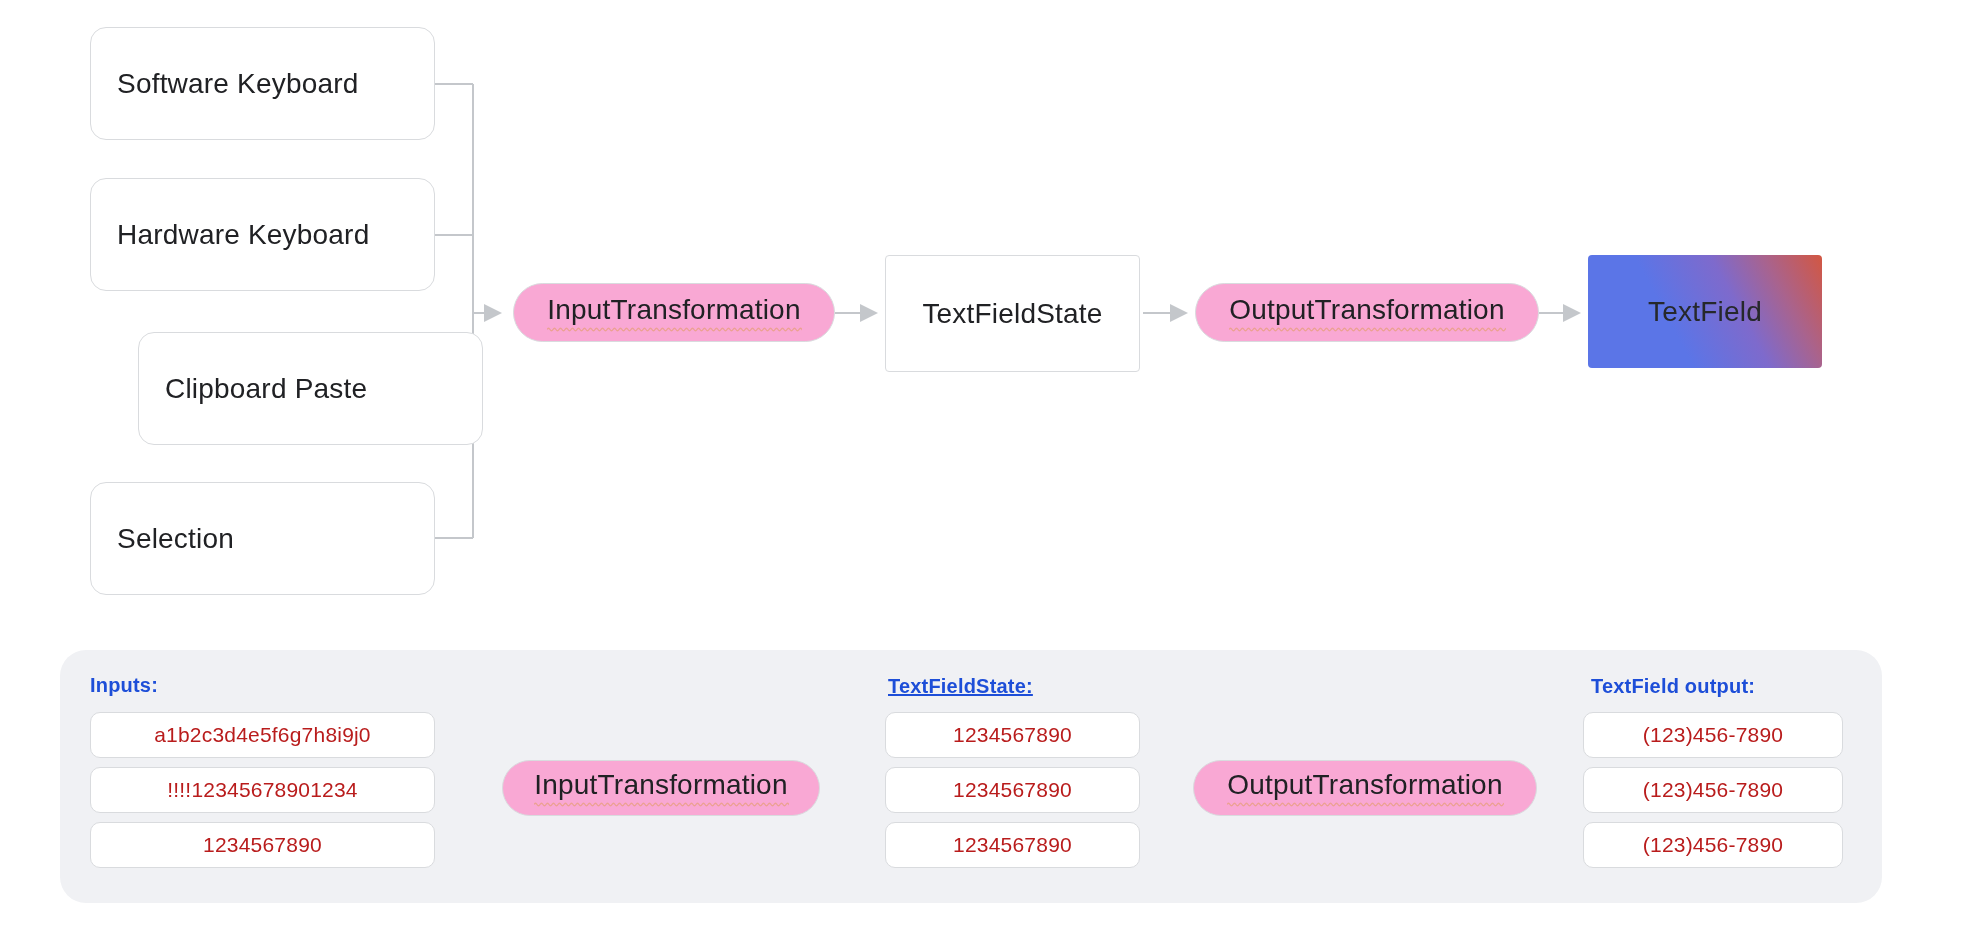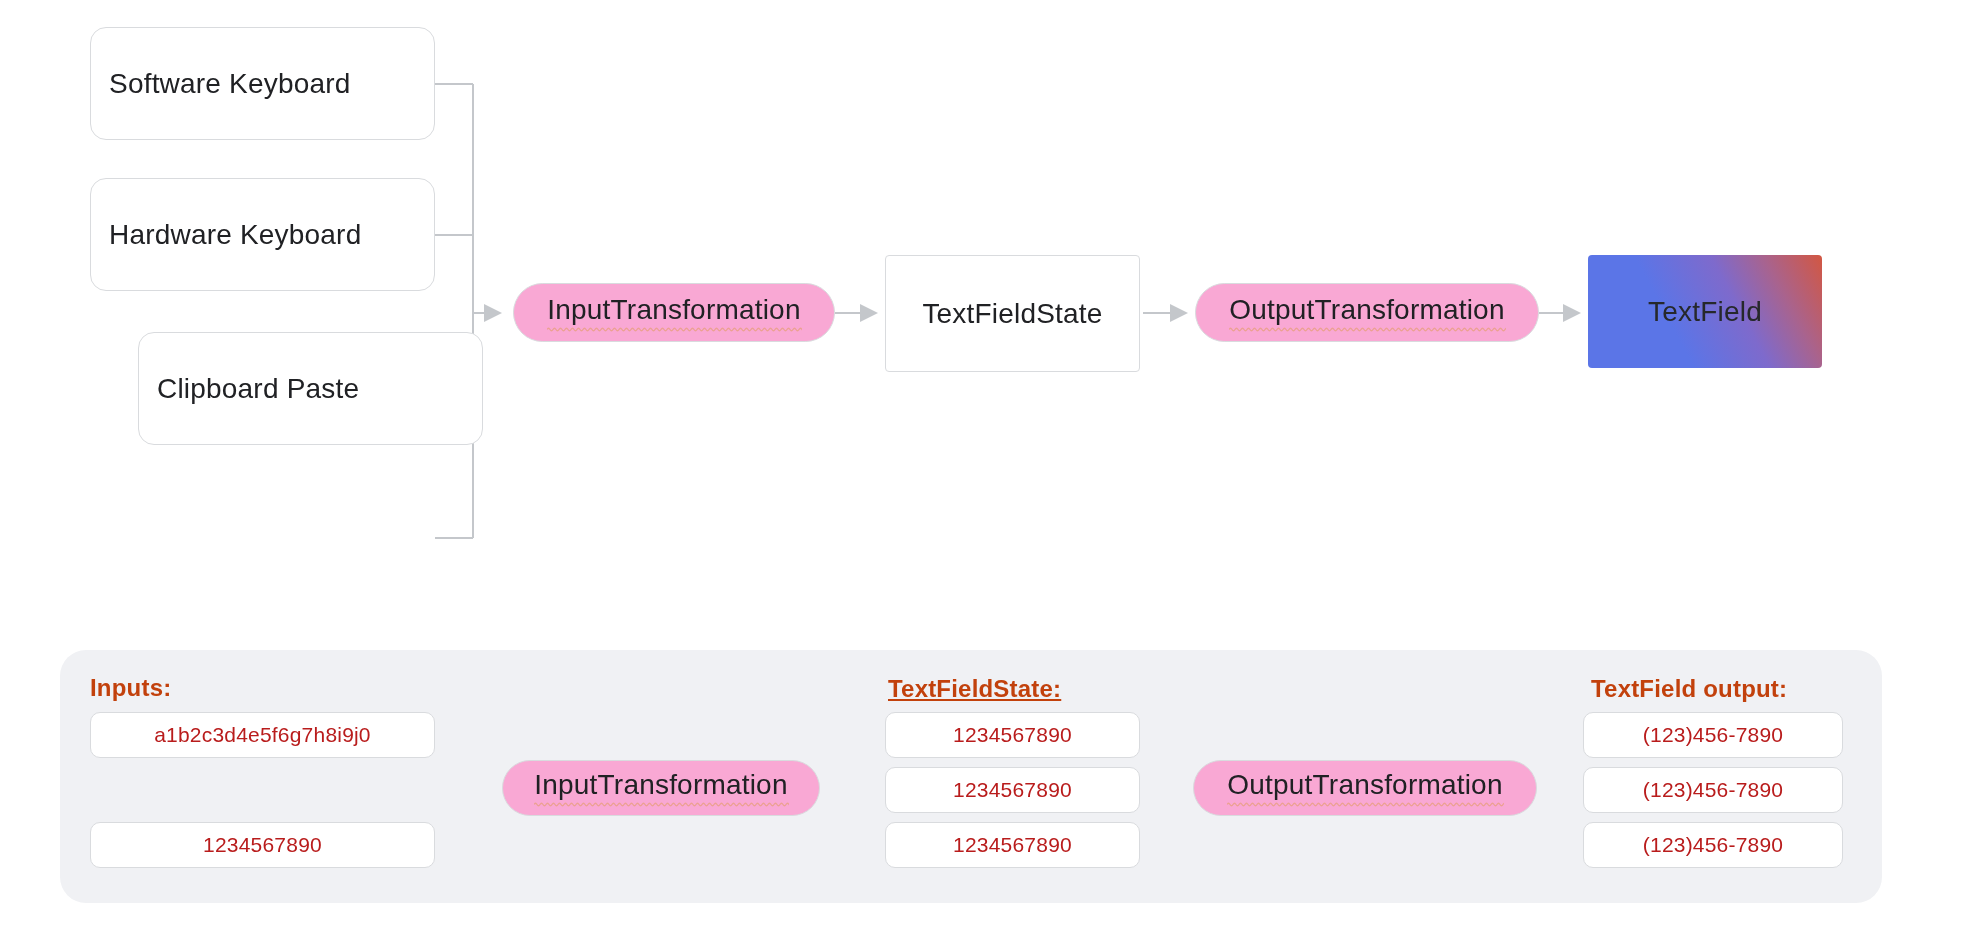--- a/index.html
+++ b/index.html
@@ -10,21 +10,21 @@
   }
   .layer{position:absolute;left:0;top:0;width:1967px;height:945px;}
   svg.connectors{position:absolute;left:0;top:0;pointer-events:none;}
 
   .node{
     position:absolute;background:#ffffff;
     border:1.5px solid #d9dbde;box-sizing:border-box;
   }
   .src{
     left:90px;width:345px;height:113px;border-radius:16px;
-    display:flex;align-items:center;padding-left:18px;
+    display:flex;align-items:center;padding-left:26px;
     font-size:28px;letter-spacing:.2px;
   }
   .rect-node{
     border-radius:4px;display:flex;align-items:center;justify-content:center;
     font-size:28px;letter-spacing:.2px;
   }
   .pill{
     position:absolute;background:#f9a8d4;border:1.5px solid #d9dbde;box-sizing:border-box;
     display:flex;flex-direction:column;align-items:center;justify-content:center;
     font-size:28px;letter-spacing:.2px;
@@ -34,21 +34,21 @@
   .gradient-node{
     border:none;color:#26282b;
     background:linear-gradient(62deg,#5b75e7 0%,#5b75e7 36%,#7e6acc 62%,#a9638d 80%,#d25742 100%);
   }
 
   .panel{
     position:absolute;left:60px;top:650px;width:1822px;height:253px;
     background:#f0f1f4;border-radius:26px;
   }
   .col-label{
-    position:absolute;font-size:24px;font-weight:bold;letter-spacing:.2px;color:#c2410c;
+    position:absolute;font-size:20px;font-weight:bold;letter-spacing:.2px;color:#1d4ed8;
   }
   .value-box{
     position:absolute;background:#ffffff;border:1.5px solid #d9dbde;box-sizing:border-box;
     border-radius:10px;height:46px;
     display:flex;align-items:center;justify-content:center;
     font-size:21px;color:#b91c1c;letter-spacing:.2px;
   }
   .pill-small{font-size:28px;}
 </style>
 </head>
@@ -101,20 +101,23 @@
 
   <div class="node src" style="top:27px;">
     <span>Software Keyboard</span>
   </div>
   <div class="node src" style="top:178px;">
     <span>Hardware Keyboard</span>
   </div>
   <div class="node src" style="top:332px;margin-left:48px;">
     <span>Clipboard Paste</span>
   </div>
+  <div class="node src" style="top:482px;">
+    <span>Selection</span>
+  </div>
 
   <div class="pill" style="left:513px;top:283px;width:322px;height:59px;border-radius:30px;">
     <span class="pill-label">InputTransformation</span>
   <svg width="255" height="5" class="squiggle">
         <path d="M0,2.5 q1.5,-2.5 3,0 q1.5,2.5 3,0 q1.5,-2.5 3,0 q1.5,2.5 3,0 q1.5,-2.5 3,0 q1.5,2.5 3,0 q1.5,-2.5 3,0 q1.5,2.5 3,0 q1.5,-2.5 3,0 q1.5,2.5 3,0 q1.5,-2.5 3,0 q1.5,2.5 3,0 q1.5,-2.5 3,0 q1.5,2.5 3,0 q1.5,-2.5 3,0 q1.5,2.5 3,0 q1.5,-2.5 3,0 q1.5,2.5 3,0 q1.5,-2.5 3,0 q1.5,2.5 3,0 q1.5,-2.5 3,0 q1.5,2.5 3,0 q1.5,-2.5 3,0 q1.5,2.5 3,0 q1.5,-2.5 3,0 q1.5,2.5 3,0 q1.5,-2.5 3,0 q1.5,2.5 3,0 q1.5,-2.5 3,0 q1.5,2.5 3,0 q1.5,-2.5 3,0 q1.5,2.5 3,0 q1.5,-2.5 3,0 q1.5,2.5 3,0 q1.5,-2.5 3,0 q1.5,2.5 3,0 q1.5,-2.5 3,0 q1.5,2.5 3,0 q1.5,-2.5 3,0 q1.5,2.5 3,0 q1.5,-2.5 3,0 q1.5,2.5 3,0 q1.5,-2.5 3,0 q1.5,2.5 3,0 q1.5,-2.5 3,0 q1.5,2.5 3,0 q1.5,-2.5 3,0 q1.5,2.5 3,0 q1.5,-2.5 3,0 q1.5,2.5 3,0 q1.5,-2.5 3,0 q1.5,2.5 3,0 q1.5,-2.5 3,0 q1.5,2.5 3,0 q1.5,-2.5 3,0 q1.5,2.5 3,0 q1.5,-2.5 3,0 q1.5,2.5 3,0 q1.5,-2.5 3,0 q1.5,2.5 3,0 q1.5,-2.5 3,0 q1.5,2.5 3,0 q1.5,-2.5 3,0 q1.5,2.5 3,0 q1.5,-2.5 3,0 q1.5,2.5 3,0 q1.5,-2.5 3,0 q1.5,2.5 3,0 q1.5,-2.5 3,0 q1.5,2.5 3,0 q1.5,-2.5 3,0 q1.5,2.5 3,0 q1.5,-2.5 3,0 q1.5,2.5 3,0 q1.5,-2.5 3,0 q1.5,2.5 3,0 q1.5,-2.5 3,0 q1.5,2.5 3,0 q1.5,-2.5 3,0 q1.5,2.5 3,0 q1.5,-2.5 3,0 q1.5,2.5 3,0 q1.5,-2.5 3,0 q1.5,2.5 3,0 q1.5,-2.5 3,0 q1.5,2.5 3,0" fill="none" stroke="#eba191" stroke-width="1.3"></path>
       </svg>
     </div>
 
   <div class="node rect-node" style="left:885px;top:255px;width:255px;height:117px;">
     <span>TextFieldState</span>
@@ -132,20 +135,23 @@
   </div>
 
   <div class="panel"></div>
 
   <div class="col-label" style="left:90px;top:674px;">Inputs:</div>
   <div class="col-label" style="left:888px;top:675px;text-decoration:underline;">TextFieldState:</div>
   <div class="col-label" style="left:1591px;top:675px;">TextField output:</div>
 
   <div class="value-box" style="left:90px;top:712px;width:345px;">
     <span>a1b2c3d4e5f6g7h8i9j0</span>
+  </div>
+  <div class="value-box" style="left:90px;top:767px;width:345px;">
+    <span>!!!!12345678901234</span>
   </div>
   <div class="value-box" style="left:90px;top:822px;width:345px;">
     <span>1234567890</span>
   </div>
 
   <div class="pill pill-small" style="left:502px;top:760px;width:318px;height:56px;border-radius:28px;">
     <span class="pill-label">InputTransformation</span>
   <svg width="255" height="5" class="squiggle">
         <path d="M0,2.5 q1.5,-2.5 3,0 q1.5,2.5 3,0 q1.5,-2.5 3,0 q1.5,2.5 3,0 q1.5,-2.5 3,0 q1.5,2.5 3,0 q1.5,-2.5 3,0 q1.5,2.5 3,0 q1.5,-2.5 3,0 q1.5,2.5 3,0 q1.5,-2.5 3,0 q1.5,2.5 3,0 q1.5,-2.5 3,0 q1.5,2.5 3,0 q1.5,-2.5 3,0 q1.5,2.5 3,0 q1.5,-2.5 3,0 q1.5,2.5 3,0 q1.5,-2.5 3,0 q1.5,2.5 3,0 q1.5,-2.5 3,0 q1.5,2.5 3,0 q1.5,-2.5 3,0 q1.5,2.5 3,0 q1.5,-2.5 3,0 q1.5,2.5 3,0 q1.5,-2.5 3,0 q1.5,2.5 3,0 q1.5,-2.5 3,0 q1.5,2.5 3,0 q1.5,-2.5 3,0 q1.5,2.5 3,0 q1.5,-2.5 3,0 q1.5,2.5 3,0 q1.5,-2.5 3,0 q1.5,2.5 3,0 q1.5,-2.5 3,0 q1.5,2.5 3,0 q1.5,-2.5 3,0 q1.5,2.5 3,0 q1.5,-2.5 3,0 q1.5,2.5 3,0 q1.5,-2.5 3,0 q1.5,2.5 3,0 q1.5,-2.5 3,0 q1.5,2.5 3,0 q1.5,-2.5 3,0 q1.5,2.5 3,0 q1.5,-2.5 3,0 q1.5,2.5 3,0 q1.5,-2.5 3,0 q1.5,2.5 3,0 q1.5,-2.5 3,0 q1.5,2.5 3,0 q1.5,-2.5 3,0 q1.5,2.5 3,0 q1.5,-2.5 3,0 q1.5,2.5 3,0 q1.5,-2.5 3,0 q1.5,2.5 3,0 q1.5,-2.5 3,0 q1.5,2.5 3,0 q1.5,-2.5 3,0 q1.5,2.5 3,0 q1.5,-2.5 3,0 q1.5,2.5 3,0 q1.5,-2.5 3,0 q1.5,2.5 3,0 q1.5,-2.5 3,0 q1.5,2.5 3,0 q1.5,-2.5 3,0 q1.5,2.5 3,0 q1.5,-2.5 3,0 q1.5,2.5 3,0 q1.5,-2.5 3,0 q1.5,2.5 3,0 q1.5,-2.5 3,0 q1.5,2.5 3,0 q1.5,-2.5 3,0 q1.5,2.5 3,0 q1.5,-2.5 3,0 q1.5,2.5 3,0 q1.5,-2.5 3,0 q1.5,2.5 3,0 q1.5,-2.5 3,0 q1.5,2.5 3,0" fill="none" stroke="#eba191" stroke-width="1.3"></path>
       </svg>

